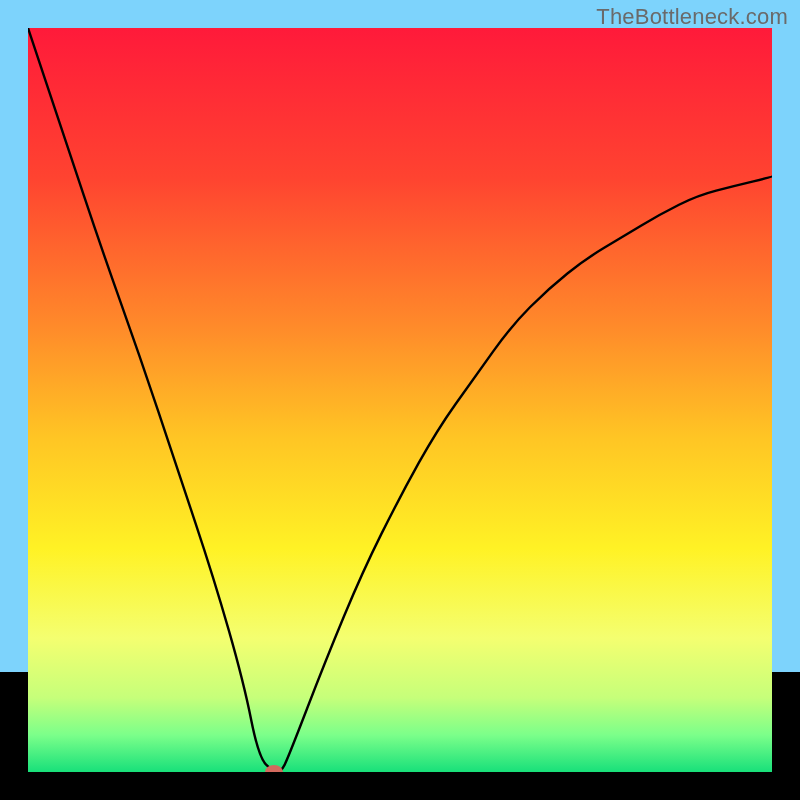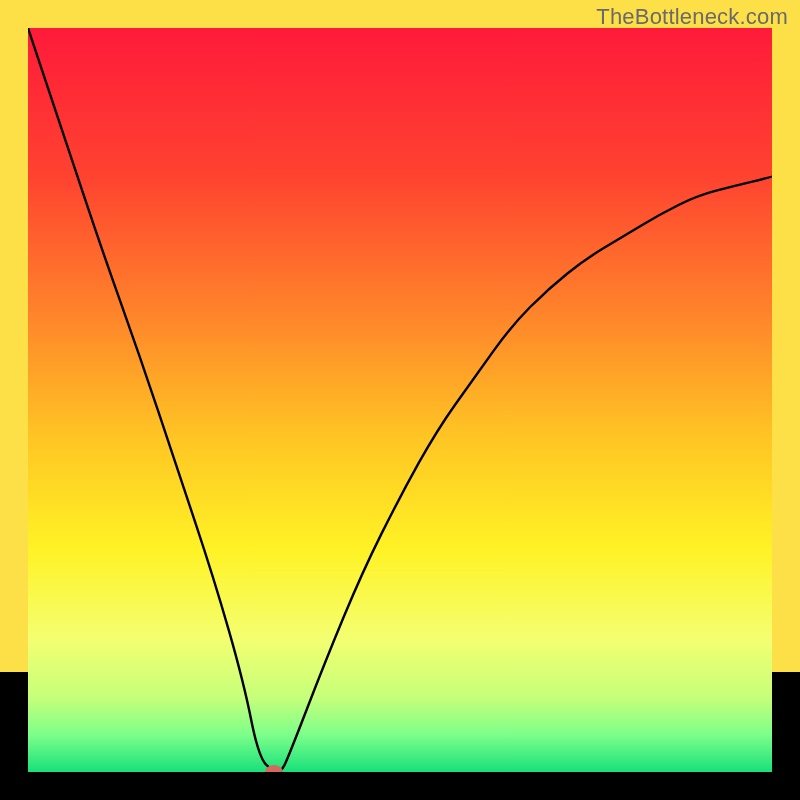--- a/index.html
+++ b/index.html
@@ -8,21 +8,21 @@
     width: 800px;
     height: 800px;
     background: #000;
     overflow: hidden;
     font-family: Arial, Helvetica, sans-serif;
   }
   .frame {
     position: relative;
     width: 800px;
     height: 672px;
-    background: #fde047;
+    background: #7dd3fc;
     text-align: right;
   }
   .watermark {
     position: absolute;
     top: 4px;
     right: 12px;
     color: #6a6a6a;
     font-size: 22px;
     font-weight: 400;
     letter-spacing: 0.2px;

